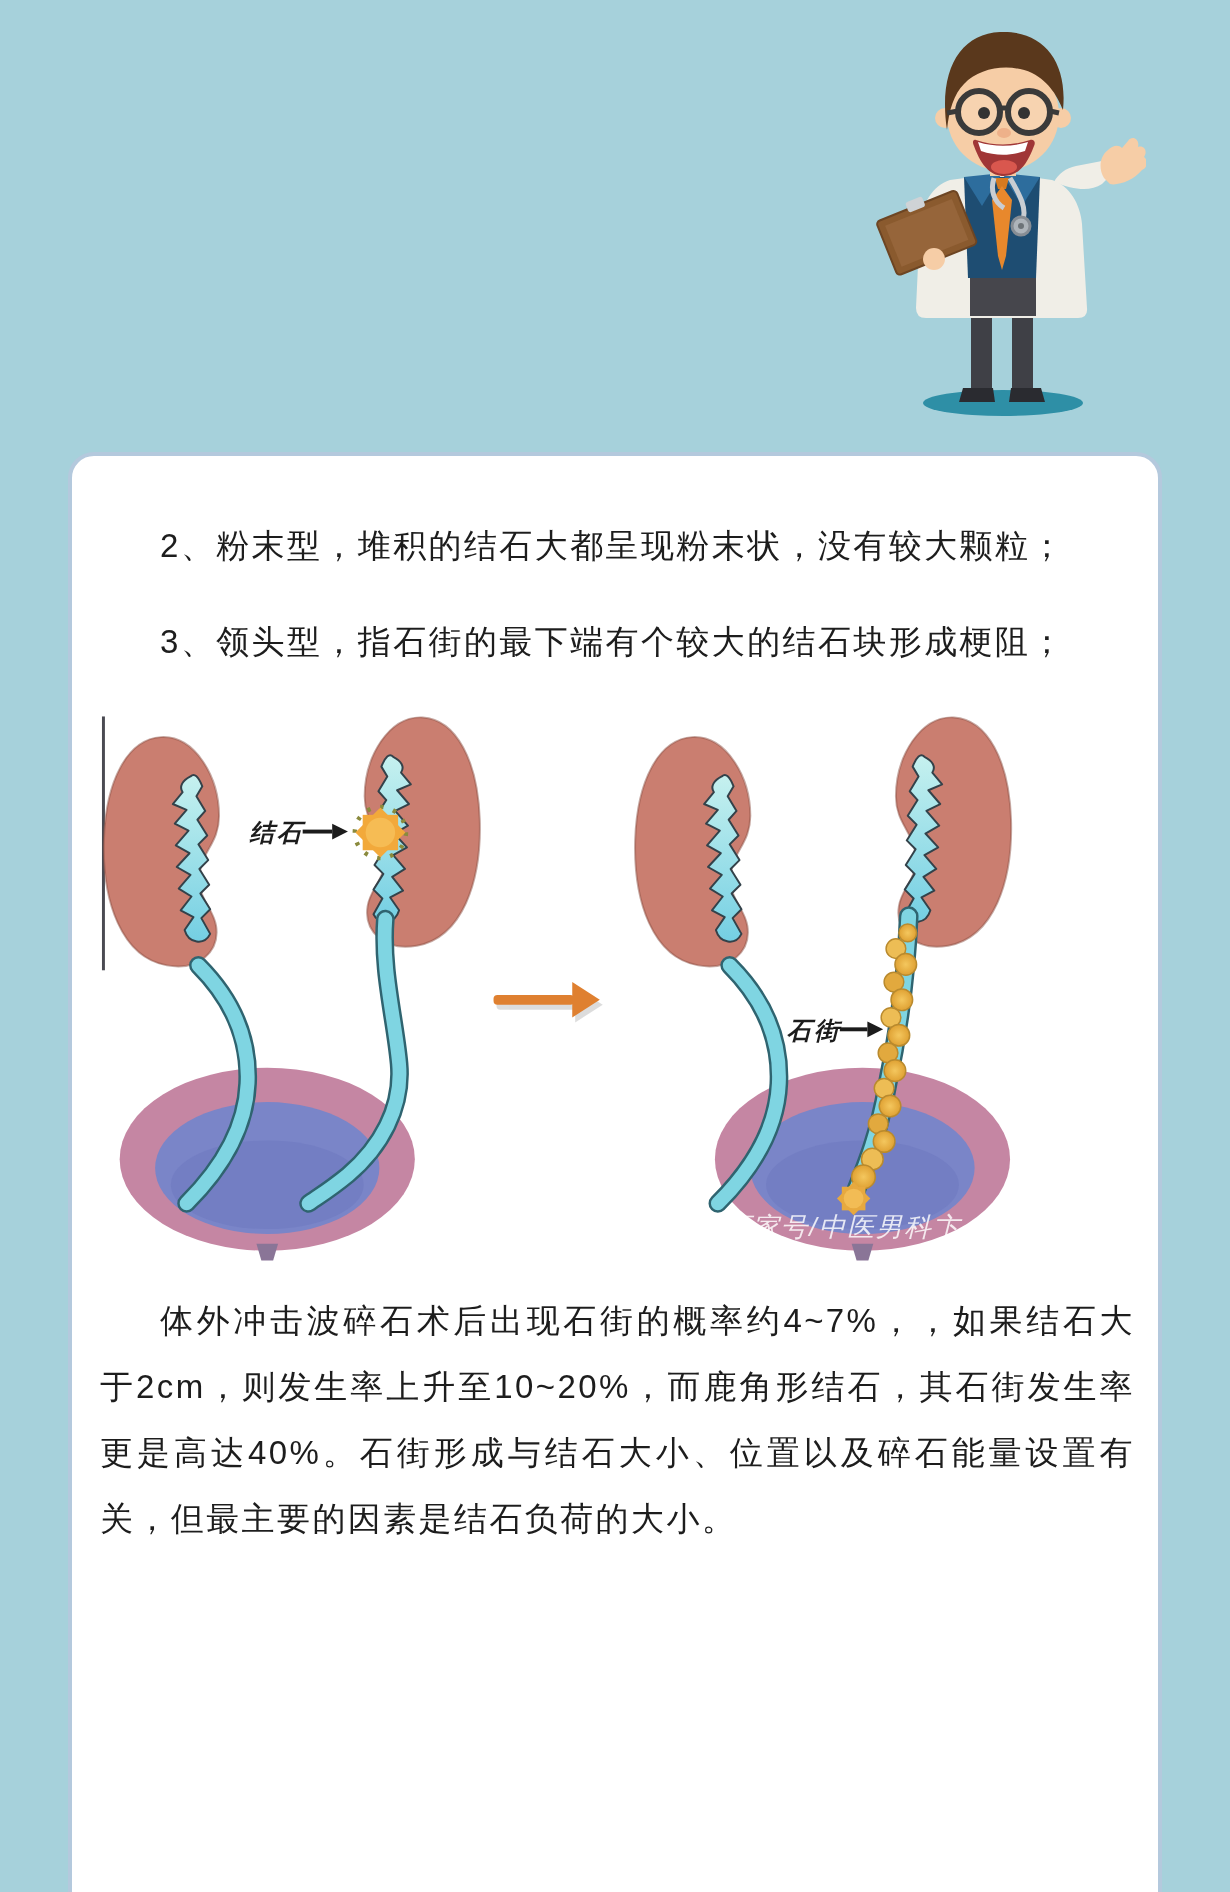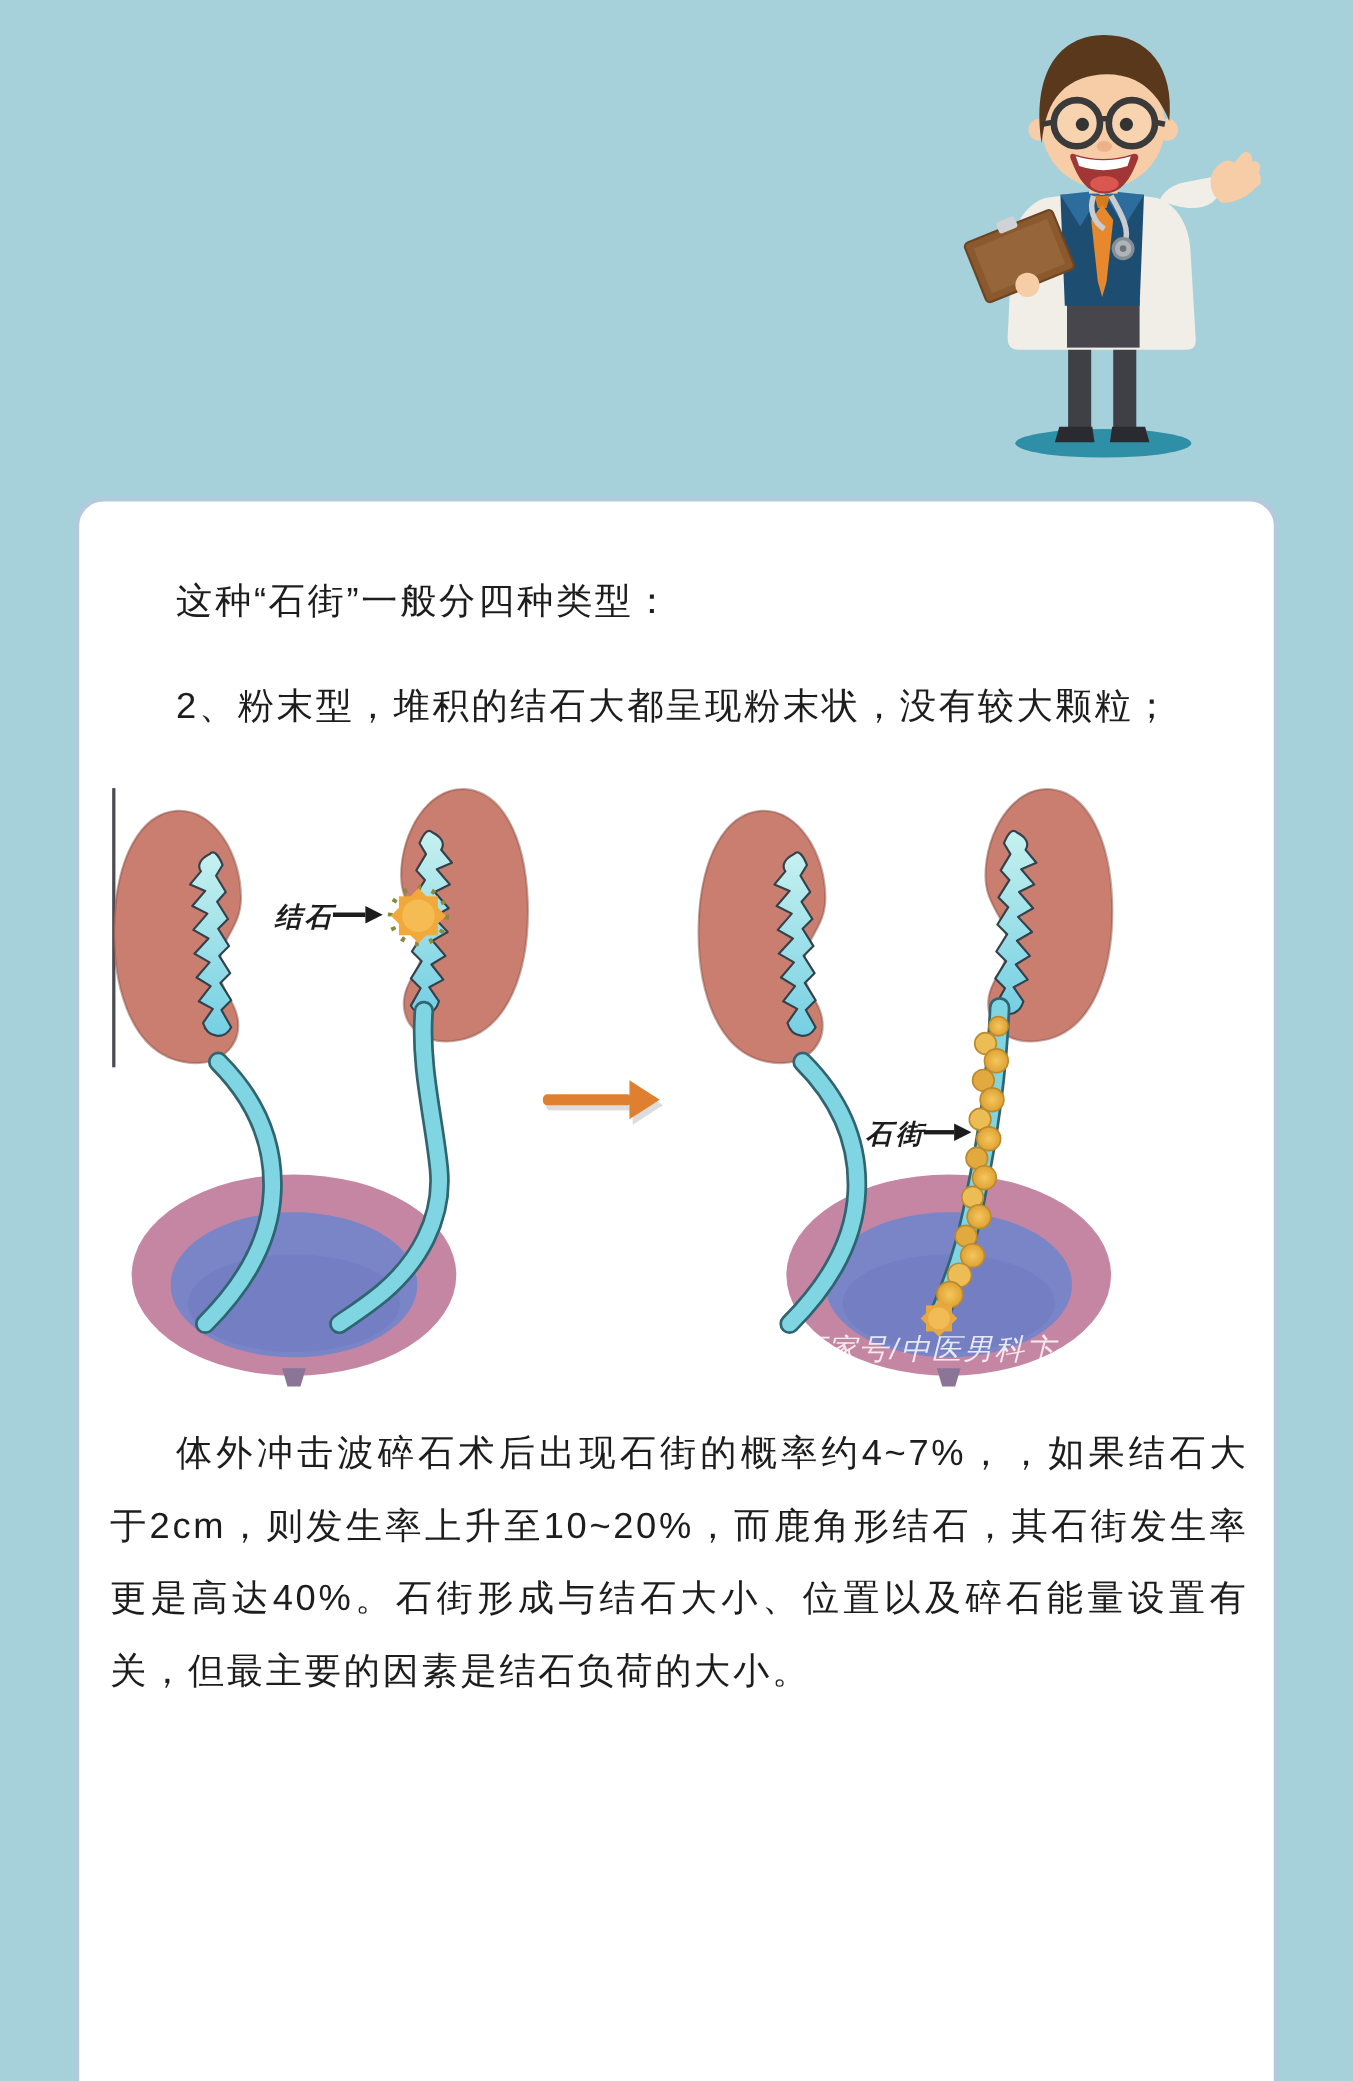--- a/index.html
+++ b/index.html
@@ -86,22 +86,22 @@
   <ellipse cx="144" cy="123" rx="7" ry="5" fill="#eeb18a"></ellipse>
 
   <g>
     <path d="M116,130 C134,136 152,136 170,130 C174,129 176,132 174,136 C166,158 156,166 144,166 C132,166 122,158 114,136 C112,132 113,129 116,130 Z" fill="#a03636"></path>
     <path d="M118,132 C134,137 152,137 168,132 L165,141 C150,146 136,146 121,141 Z" fill="#ffffff"></path>
     <ellipse cx="144" cy="157" rx="13" ry="7" fill="#d9574e"></ellipse>
   </g>
 </svg>
 
 <div class="card">
-  <p class="para">这种“石街”一般分四种类型：</p>
   <p class="para">2、粉末型，堆积的结石大都呈现粉末状，没有较大颗粒；</p>
+  <p class="para">3、领头型，指石街的最下端有个较大的结石块形成梗阻；</p>
 
   <div class="illustration">
   <svg viewBox="0 0 1052 555">
     <defs>
       <linearGradient id="pelvG" x1="0" y1="0" x2="0" y2="1">
         <stop offset="0" stop-color="#c6f1ef"></stop>
             <stop offset="1" stop-color="#74cfe3"></stop>
       </linearGradient>
       <radialGradient id="stoneG">
         <stop offset="0" stop-color="#f4c75e"></stop>

